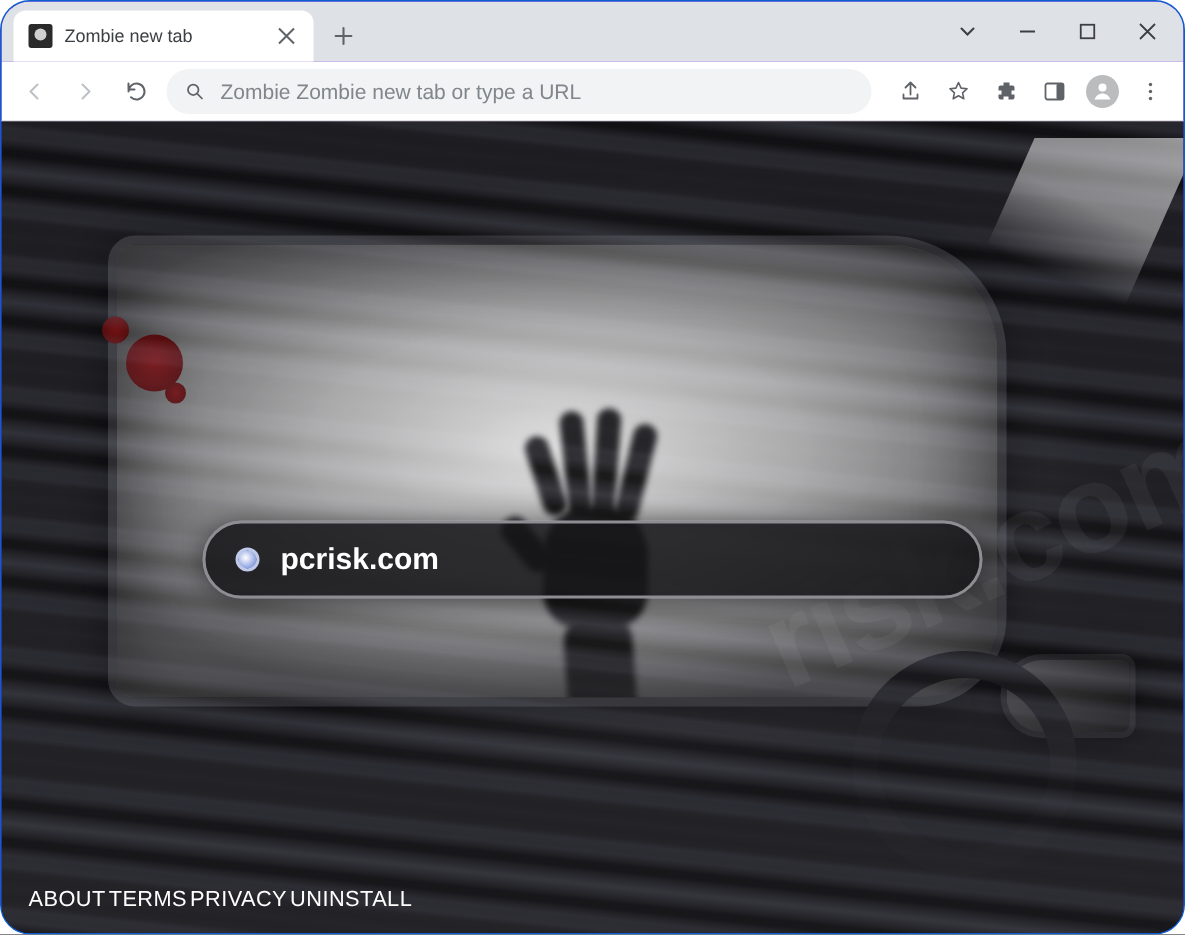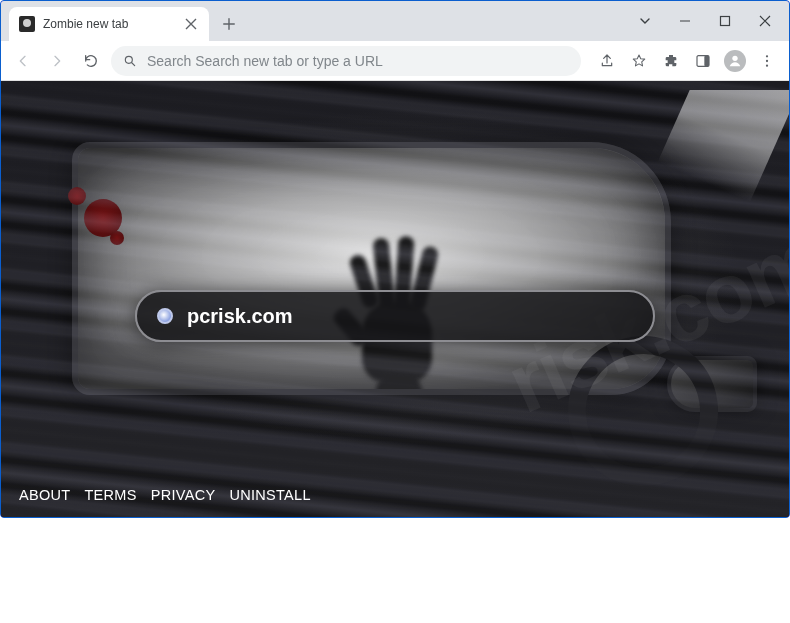--- a/index.html
+++ b/index.html
@@ -1,19 +1,19 @@
 <!DOCTYPE html>
 <html><head>
 <meta charset="utf-8">
 <style>
 * { margin: 0; padding: 0; box-sizing: border-box; }
 html, body { width: 790px; height: 623px; font-family: "Segoe UI", Arial, sans-serif; overflow: hidden; }
 
 
-.window { width: 790px; height: 518px; background: #6d28d9; border: 1px solid #0a5ece; border-radius: 4px; overflow: hidden; position: relative; }
+.window { width: 790px; height: 623px; background: #6d28d9; border: 1px solid #0a5ece; border-radius: 20px; overflow: hidden; position: relative; }
 
 
 .titlebar { height: 40px; background: #dee1e6; display: flex; align-items: flex-end; position: relative; padding-left: 8px; }
 .tab { height: 34px; background: #fff; border-radius: 8px 8px 0 0; display: flex; align-items: center; padding: 0 10px; min-width: 200px; gap: 8px; font-size: 12px; color: #3c4043; position: relative; }
 .tab-favicon { width: 16px; height: 16px; background: #2a2a2a; border-radius: 2px; position: relative; overflow: hidden; }
 .tab-favicon::after { content: ""; position: absolute; width: 8px; height: 8px; background: #d0d0d0; border-radius: 50%; top: 3px; left: 4px; }
 .tab-title { flex: 1; }
 .tab-close { width: 16px; height: 16px; display: flex; align-items: center; justify-content: center; color: #5f6368; cursor: pointer; }
 .newtab-btn { width: 28px; height: 28px; display: flex; align-items: center; justify-content: center; color: #5f6368; cursor: pointer; margin-left: 6px; margin-bottom: 3px; font-size: 16px; }
 .win-controls { position: absolute; right: 4px; top: 0; height: 40px; display: flex; align-items: center; gap: 0; }
@@ -158,21 +158,21 @@
   background: radial-gradient(circle at 40% 40%, #fff 0%, #8aa0e0 70%);
   flex-shrink: 0;
 }
 .search-input {
   flex: 1; background: transparent; border: none; outline: none;
   color: #fff; font-size: 20px; font-weight: 600;
   font-family: inherit;
 }
 
 
-.footer { position: absolute; left: 18px; bottom: 14px; display: flex; gap: 14px; }
+.footer { position: absolute; left: 18px; bottom: 14px; display: flex; gap: 2px; }
 .footer a { color: #fff; text-decoration: none; font-size: 14.5px; font-weight: 400; letter-spacing: 0.3px; cursor: pointer; }
 </style>
 </head>
 <body>
 
 <div class="window">
 
   <div class="titlebar">
     <div class="tab">
       <div class="tab-favicon"></div>
@@ -226,21 +226,21 @@
     <div class="nav-btn">
       <svg viewBox="0 0 24 24">
           <path d="M4 12a8 8 0 1 1 2.5 5.8M4 4v6h6" stroke="currentColor" stroke-width="2" fill="none" stroke-linecap="round" stroke-linejoin="round"></path>
         </svg>
     </div>
     <div class="omnibox">
       <svg viewBox="0 0 24 24">
           <circle cx="10" cy="10" r="6" stroke="currentColor" stroke-width="2" fill="none"></circle>
           <path d="M15 15l5 5" stroke="currentColor" stroke-width="2" stroke-linecap="round"></path>
         </svg>
-      <span>Search Search new tab or type a URL</span>
+      <span>Zombie Zombie new tab or type a URL</span>
     </div>
     <div class="toolbar-right">
       <div class="tb-icon">
         <svg viewBox="0 0 24 24">
             <path d="M12 3v12M7 8l5-5 5 5M5 15v4h14v-4" stroke="currentColor" stroke-width="1.8" fill="none" stroke-linecap="round" stroke-linejoin="round"></path>
           </svg>
       </div>
       <div class="tb-icon">
         <svg viewBox="0 0 24 24">
             <path d="M12 3l2.6 5.6 6 .6-4.5 4.1 1.2 6-5.3-3-5.3 3 1.2-6L3.4 9.2l6-.6z" stroke="currentColor" stroke-width="1.6" fill="none" stroke-linejoin="round"></path>

